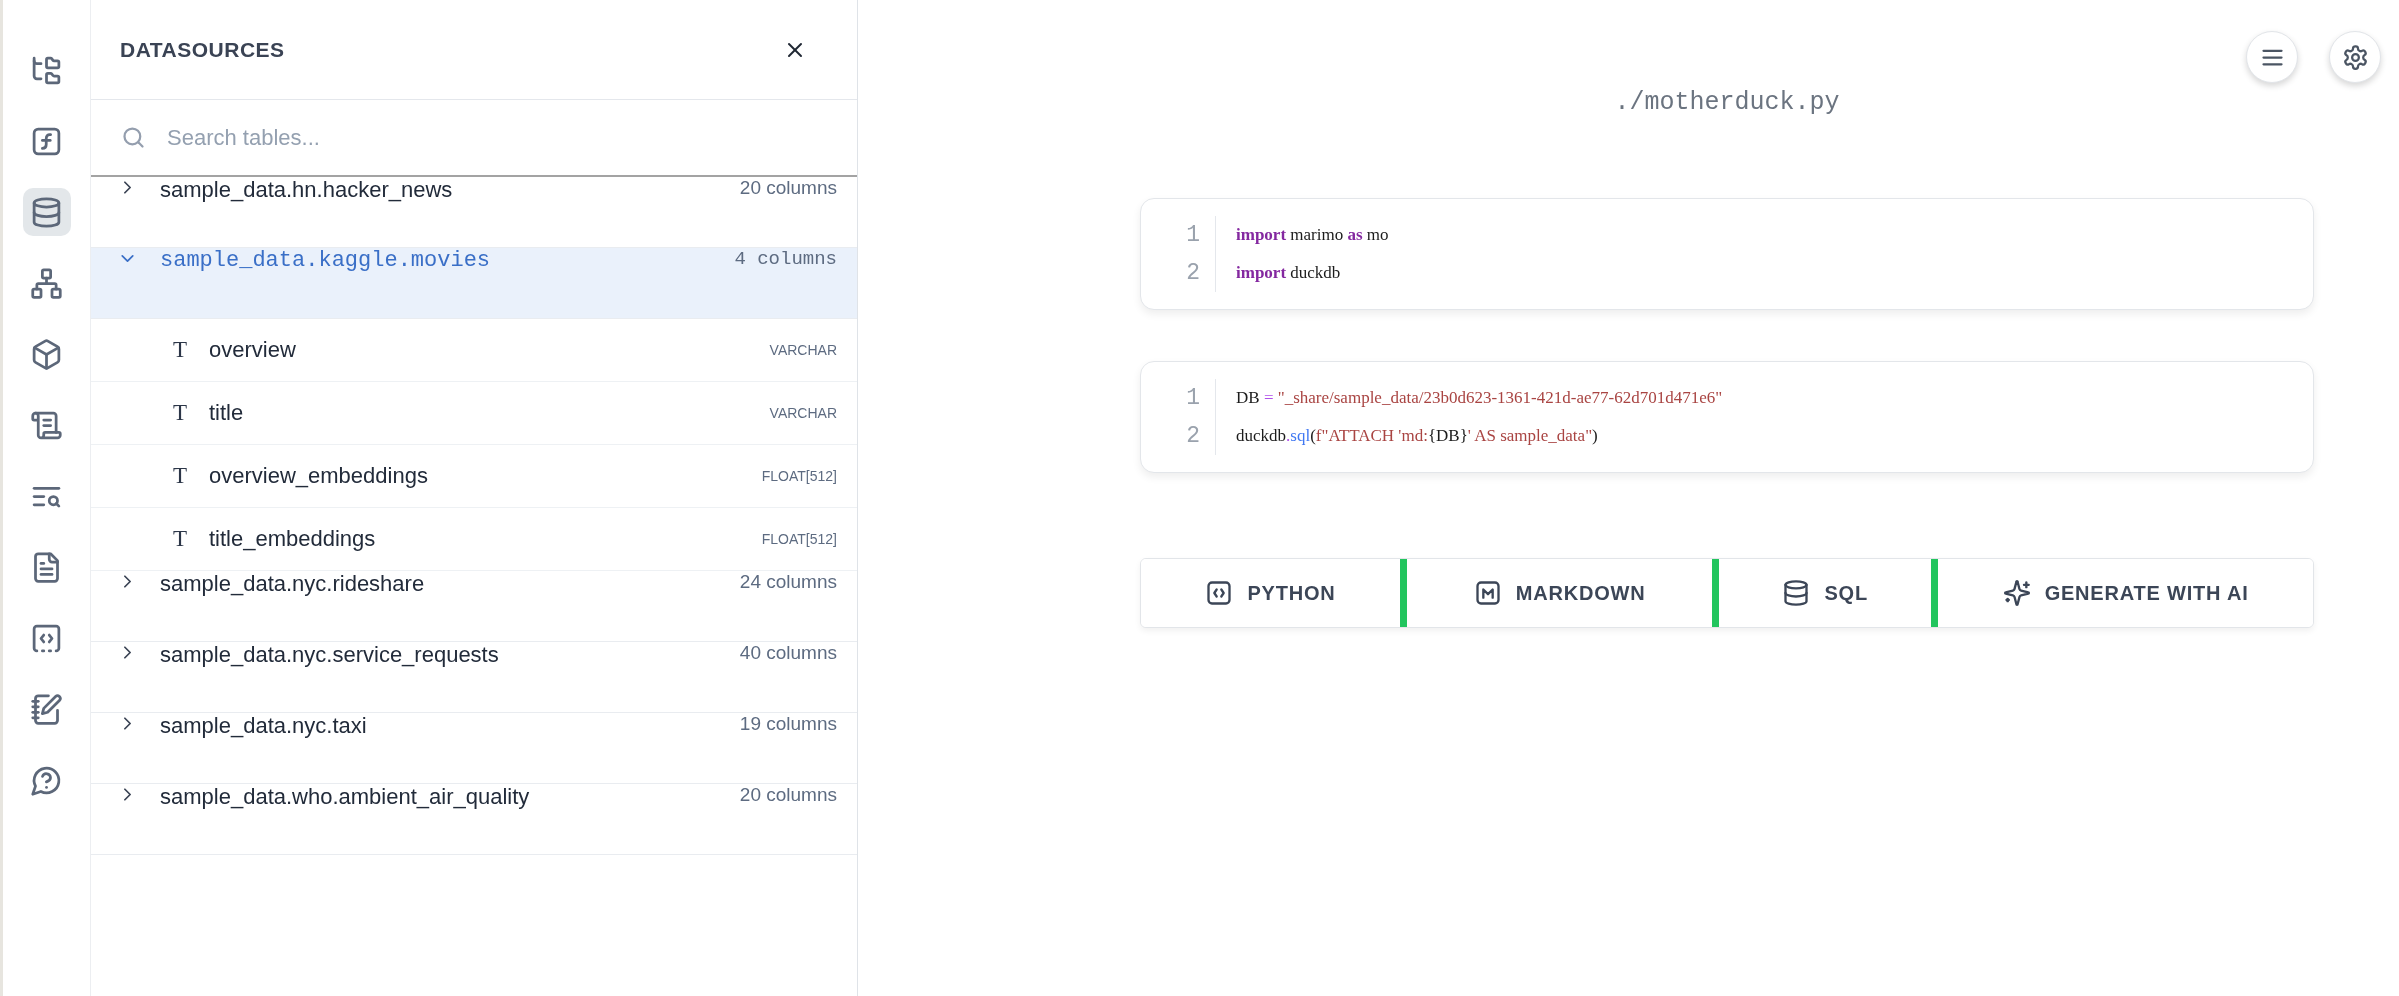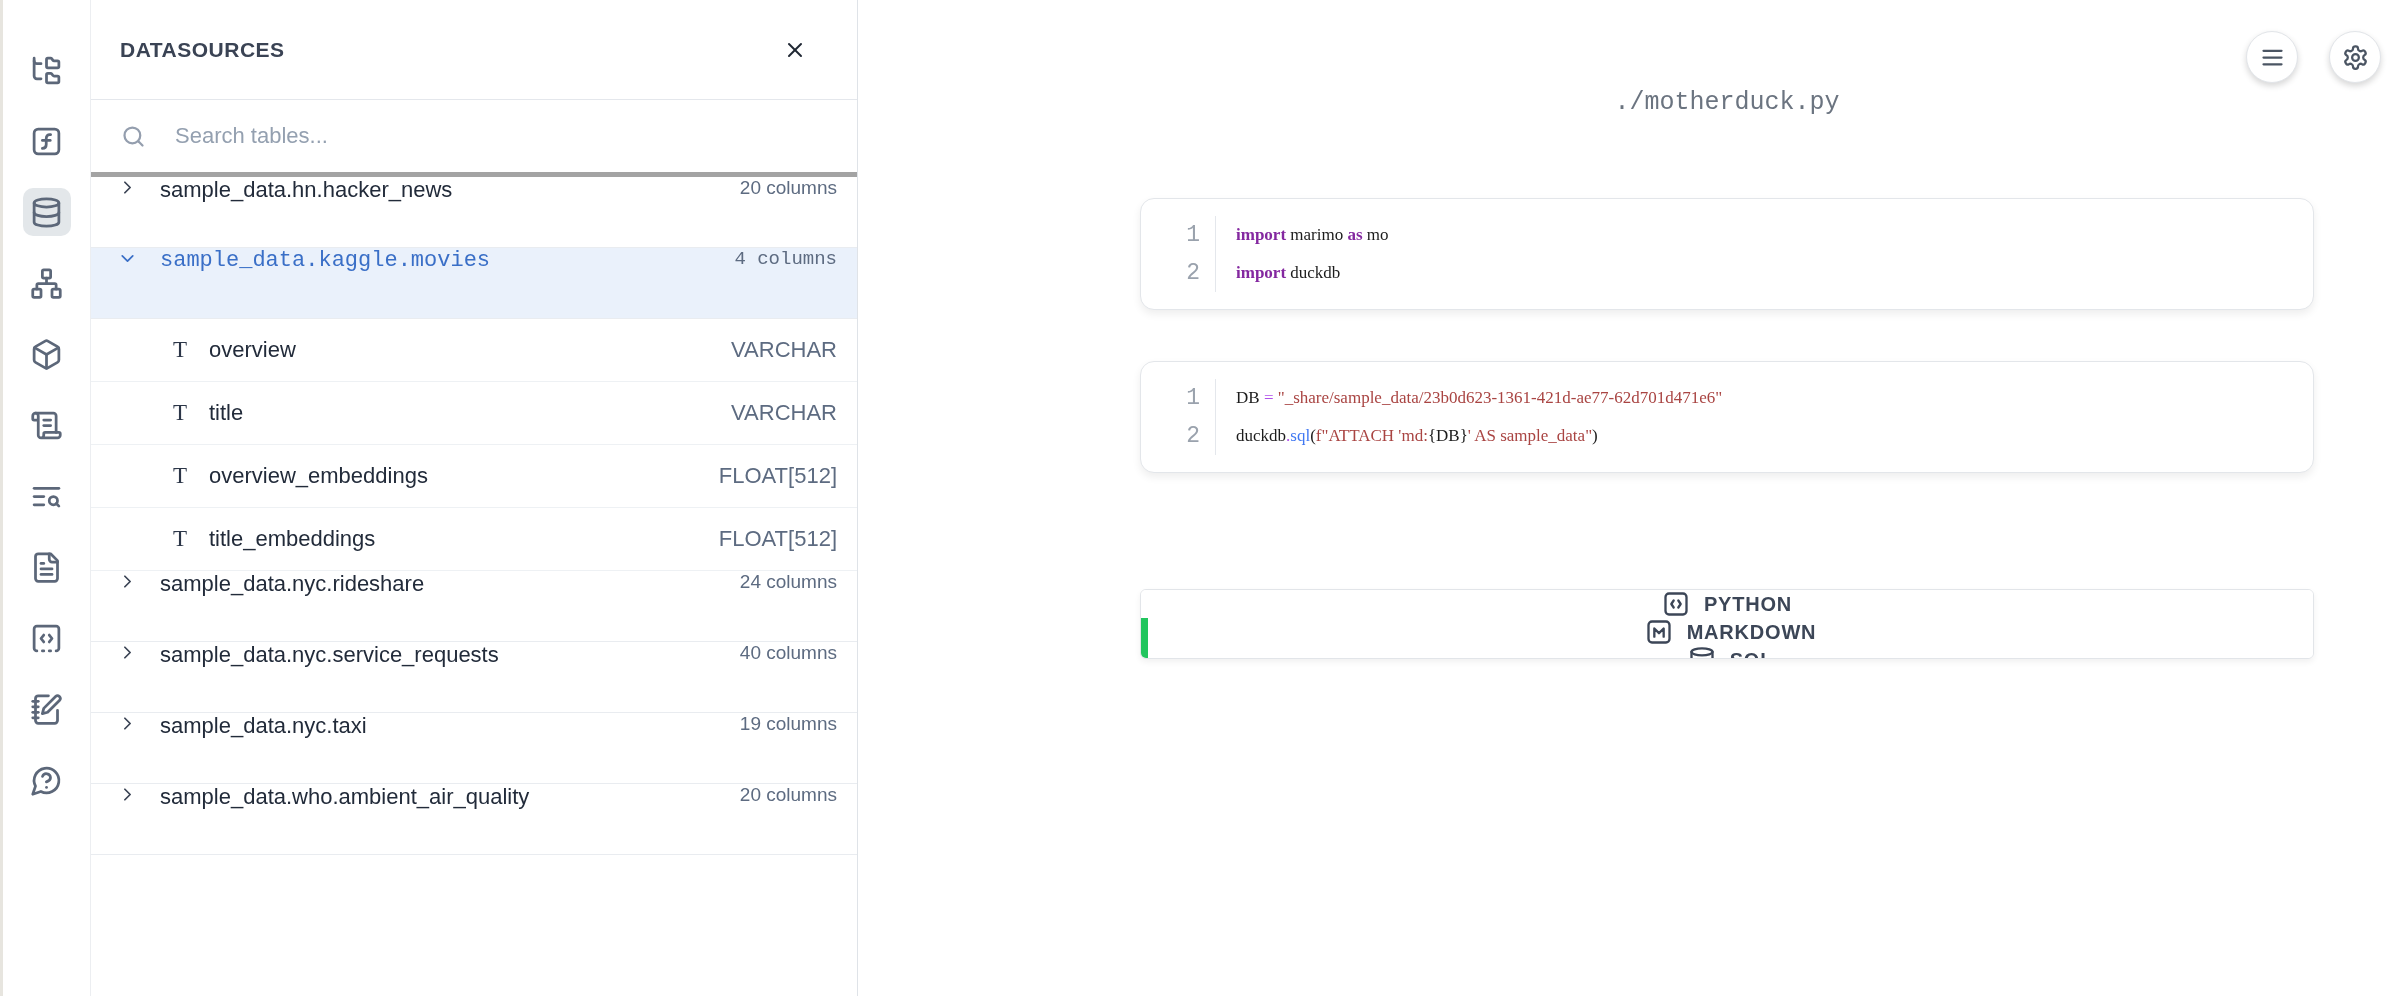--- a/index.html
+++ b/index.html
@@ -20,42 +20,42 @@
 
   
   .panel { position:absolute; left:90px; top:0; bottom:0; width:768px; background:#fff;
            border-right:1px solid #dfe3e8; border-left:1px solid #eceef1; }
   .panel-header { height:100px; display:flex; align-items:center; justify-content:space-between;
                   padding:0 42px 0 29px; border-bottom:1px solid #e4e7ec; }
   .panel-title { font-size:21px; font-weight:700; color:#3a4354; letter-spacing:.5px; }
   .close-btn { width:40px; height:40px; display:flex; align-items:center; justify-content:center;
                color:#1f2733; cursor:pointer; background:none; border:none; }
   .close-btn svg { width:24px; height:24px; }
-  .search-row { height:77px; border-bottom:5px solid #a3a3a3; display:flex; align-items:center;
-                padding:0 24px 0 29px; gap:28px; color:#949eae; }
+  .search-row { height:77px; border-bottom:2px solid #a3a3a3; display:flex; align-items:center;
+                padding:0 24px 0 29px; gap:20px; color:#949eae; }
   .search-row svg { width:27px; height:27px; flex:none; }
   .search-input { flex:1; border:none; outline:none; font-size:22px; color:#1f2733;
                   font-family:"Liberation Sans", sans-serif; background:transparent; }
   .search-input::placeholder { color:#94a0b0; }
 
   .table-row { height:71px; display:flex; align-items:flex-start; padding:0 20px 0 26px;
                border-bottom:1px solid #e9ecf0; gap:22px; cursor:pointer; }
   .table-row .chev { display:flex; color:#3a4354; flex:none; }
   .table-row .chev svg { width:21px; height:21px; }
   .table-name { font-size:22px; color:#222b3a; }
   .row-count { margin-left:auto; font-size:19px; color:#5d6b81; }
   .table-row.selected { background:var(--selected-row-bg,#eaf1fb);font-family:Liberation Mono, monospace; }
   .table-row.selected .table-name, .table-row.selected .chev { color:var(--accent-blue,#3a6fc7); }
 
   .col-row { height:63px; display:flex; align-items:center; padding:0 20px 0 77px;
              border-bottom:1px solid #eef1f4; gap:17px; cursor:pointer; }
   .t-icon { font-family:"Liberation Serif", serif; font-size:23px; color:#2c3648;
             width:24px; text-align:center; flex:none; }
   .col-name { font-size:22px; color:#222b3a; }
-  .col-type { margin-left:auto; font-size:22px; color:#5d6b81; }
+  .col-type { margin-left:auto; font-size:14px; color:#5d6b81; }
 
   
   .main { position:absolute; left:979px; right:0; top:0; bottom:0; background:#fff; }
   .menu-circles { position:absolute; top:31px; right:18px; display:flex; gap:31px; }
   .circle-btn { width:52px; height:52px; border-radius:50%; border:1px solid #e2e5e9; background:#fff;
                 box-shadow:0 3px 6px rgba(0,0,0,.16); display:flex; align-items:center;
                 justify-content:center; color:#4b5563; cursor:pointer; }
   .circle-btn svg { width:27px; height:27px; }
 
   .content { position:absolute; left:161px; width:1174px; top:0; }
@@ -72,22 +72,22 @@
         line-height:38px; color:#9aa2ad; }
   .code-col { flex:1; padding-left:20px; overflow:hidden; }
   .code-line { font-family:Liberation Serif, serif; font-size:17px;
                line-height:38px; white-space:pre; color:#1c1c1c; }
   .tk-kw { color:var(--code-keyword,#8428a0); font-weight:700; }
   .tk-op { color:var(--code-operator,#b04eea); }
   .tk-fn { color:var(--code-function,#4078f2); }
   .tk-str { color:var(--code-string,#a94442); }
   .tk-pl { color:#1c1c1c; }
 
-  .add-bar { margin-top:116px; height:70px; display:flex; border:1px solid #e2e5e9; border-radius:6px;
-             background:#fff; box-shadow:0 3px 6px rgba(0,0,0,.06); overflow:hidden;flex-direction:column; }
+  .add-bar { margin-top:85px; height:70px; display:flex; border:1px solid #e2e5e9; border-radius:6px;
+             background:#fff; box-shadow:0 3px 6px rgba(0,0,0,.06); overflow:hidden; }
   .add-btn { display:flex; align-items:center; justify-content:center; gap:14px; background:#fff;
              border:none; border-left:7px solid #22c55e; cursor:pointer; color:#3c4657; }
   .add-btn:first-child { border-left:none; }
   .add-btn svg { width:28px; height:28px; color:#3c4657; }
   .add-label { font-size:20px; font-weight:700; letter-spacing:.8px; color:#3c4657;
                font-family:"Liberation Sans", sans-serif; }
 </style>
 </head>
 <body>
 

